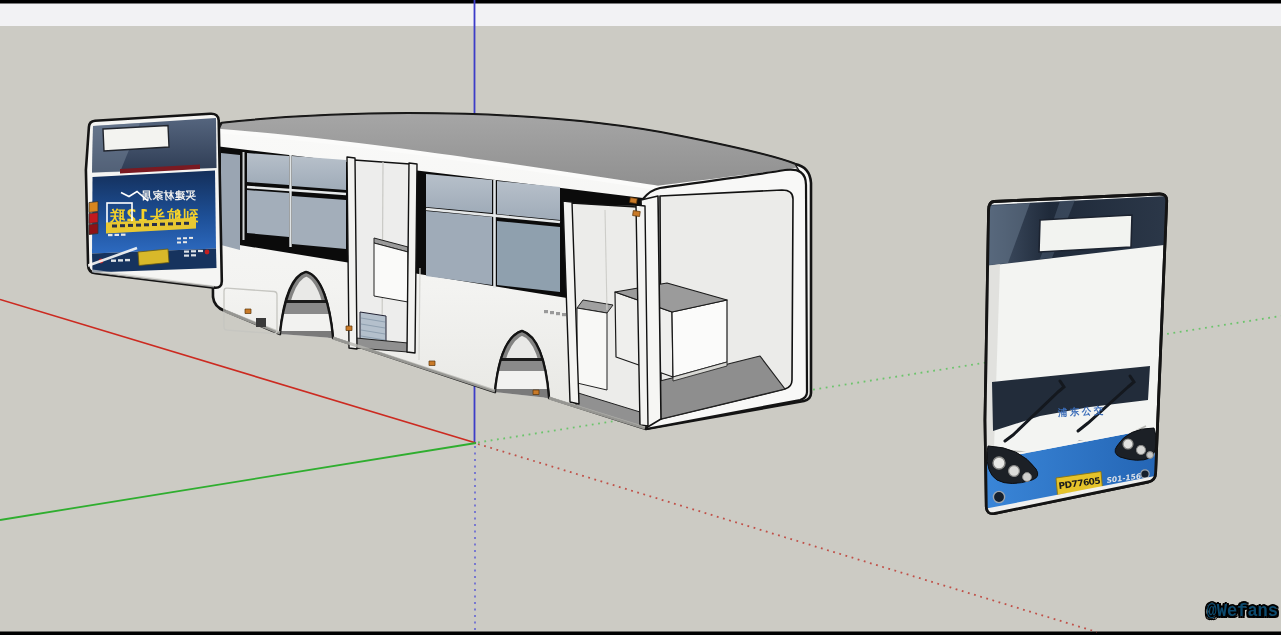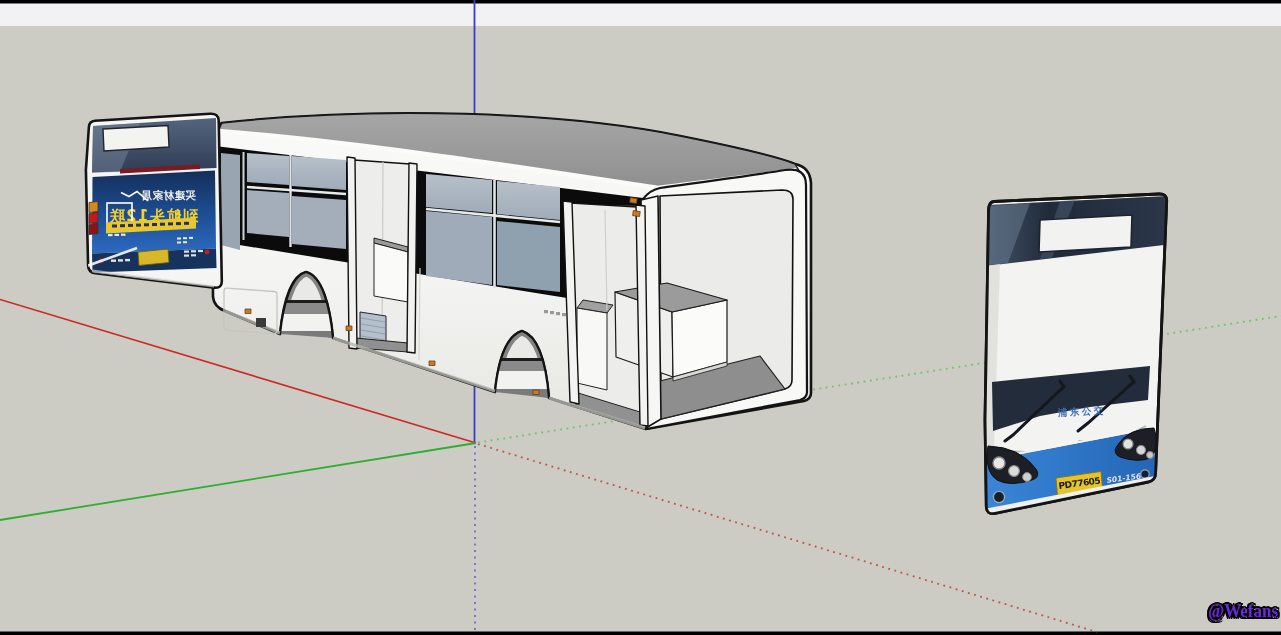--- a/index.html
+++ b/index.html
@@ -1,20 +1,20 @@
 <!DOCTYPE html>
 <html><head>
 <meta charset="utf-8">
 <style>
   html,body{margin:0;padding:0;background:#888;}
   .stage{position:relative;width:1281px;height:635px;overflow:hidden;background:#cccbc4;
          font-family:"DejaVu Sans",sans-serif;}
   .stage svg{position:absolute;left:0;top:0;display:block;}
-  .watermark{position:absolute;right:3px;top:602px;font-family:Liberation Serif, serif;
-             font-weight:700;font-size:17px;letter-spacing:0px;color:#6d28d9;
+  .watermark{position:absolute;right:3px;top:602px;font-family:Liberation Mono, monospace;
+             font-weight:700;font-size:17px;letter-spacing:0px;color:#0c4a6e;
              text-shadow:-2px -1px 0 #000,2px -1px 0 #000,-2px 2px 0 #000,2px 2px 0 #000,0 -2px 0 #000,0 2px 0 #000,-2px 0 0 #000,2px 0 0 #000;
              transform:scaleY(1.05);}
 </style>
 </head>
 <body>
 
 <div class="stage">
 <svg width="1281" height="635" viewBox="0 0 1281 635">
   <defs>
     <linearGradient id="bodyG" x1="0" y1="0" x2="0" y2="1">

